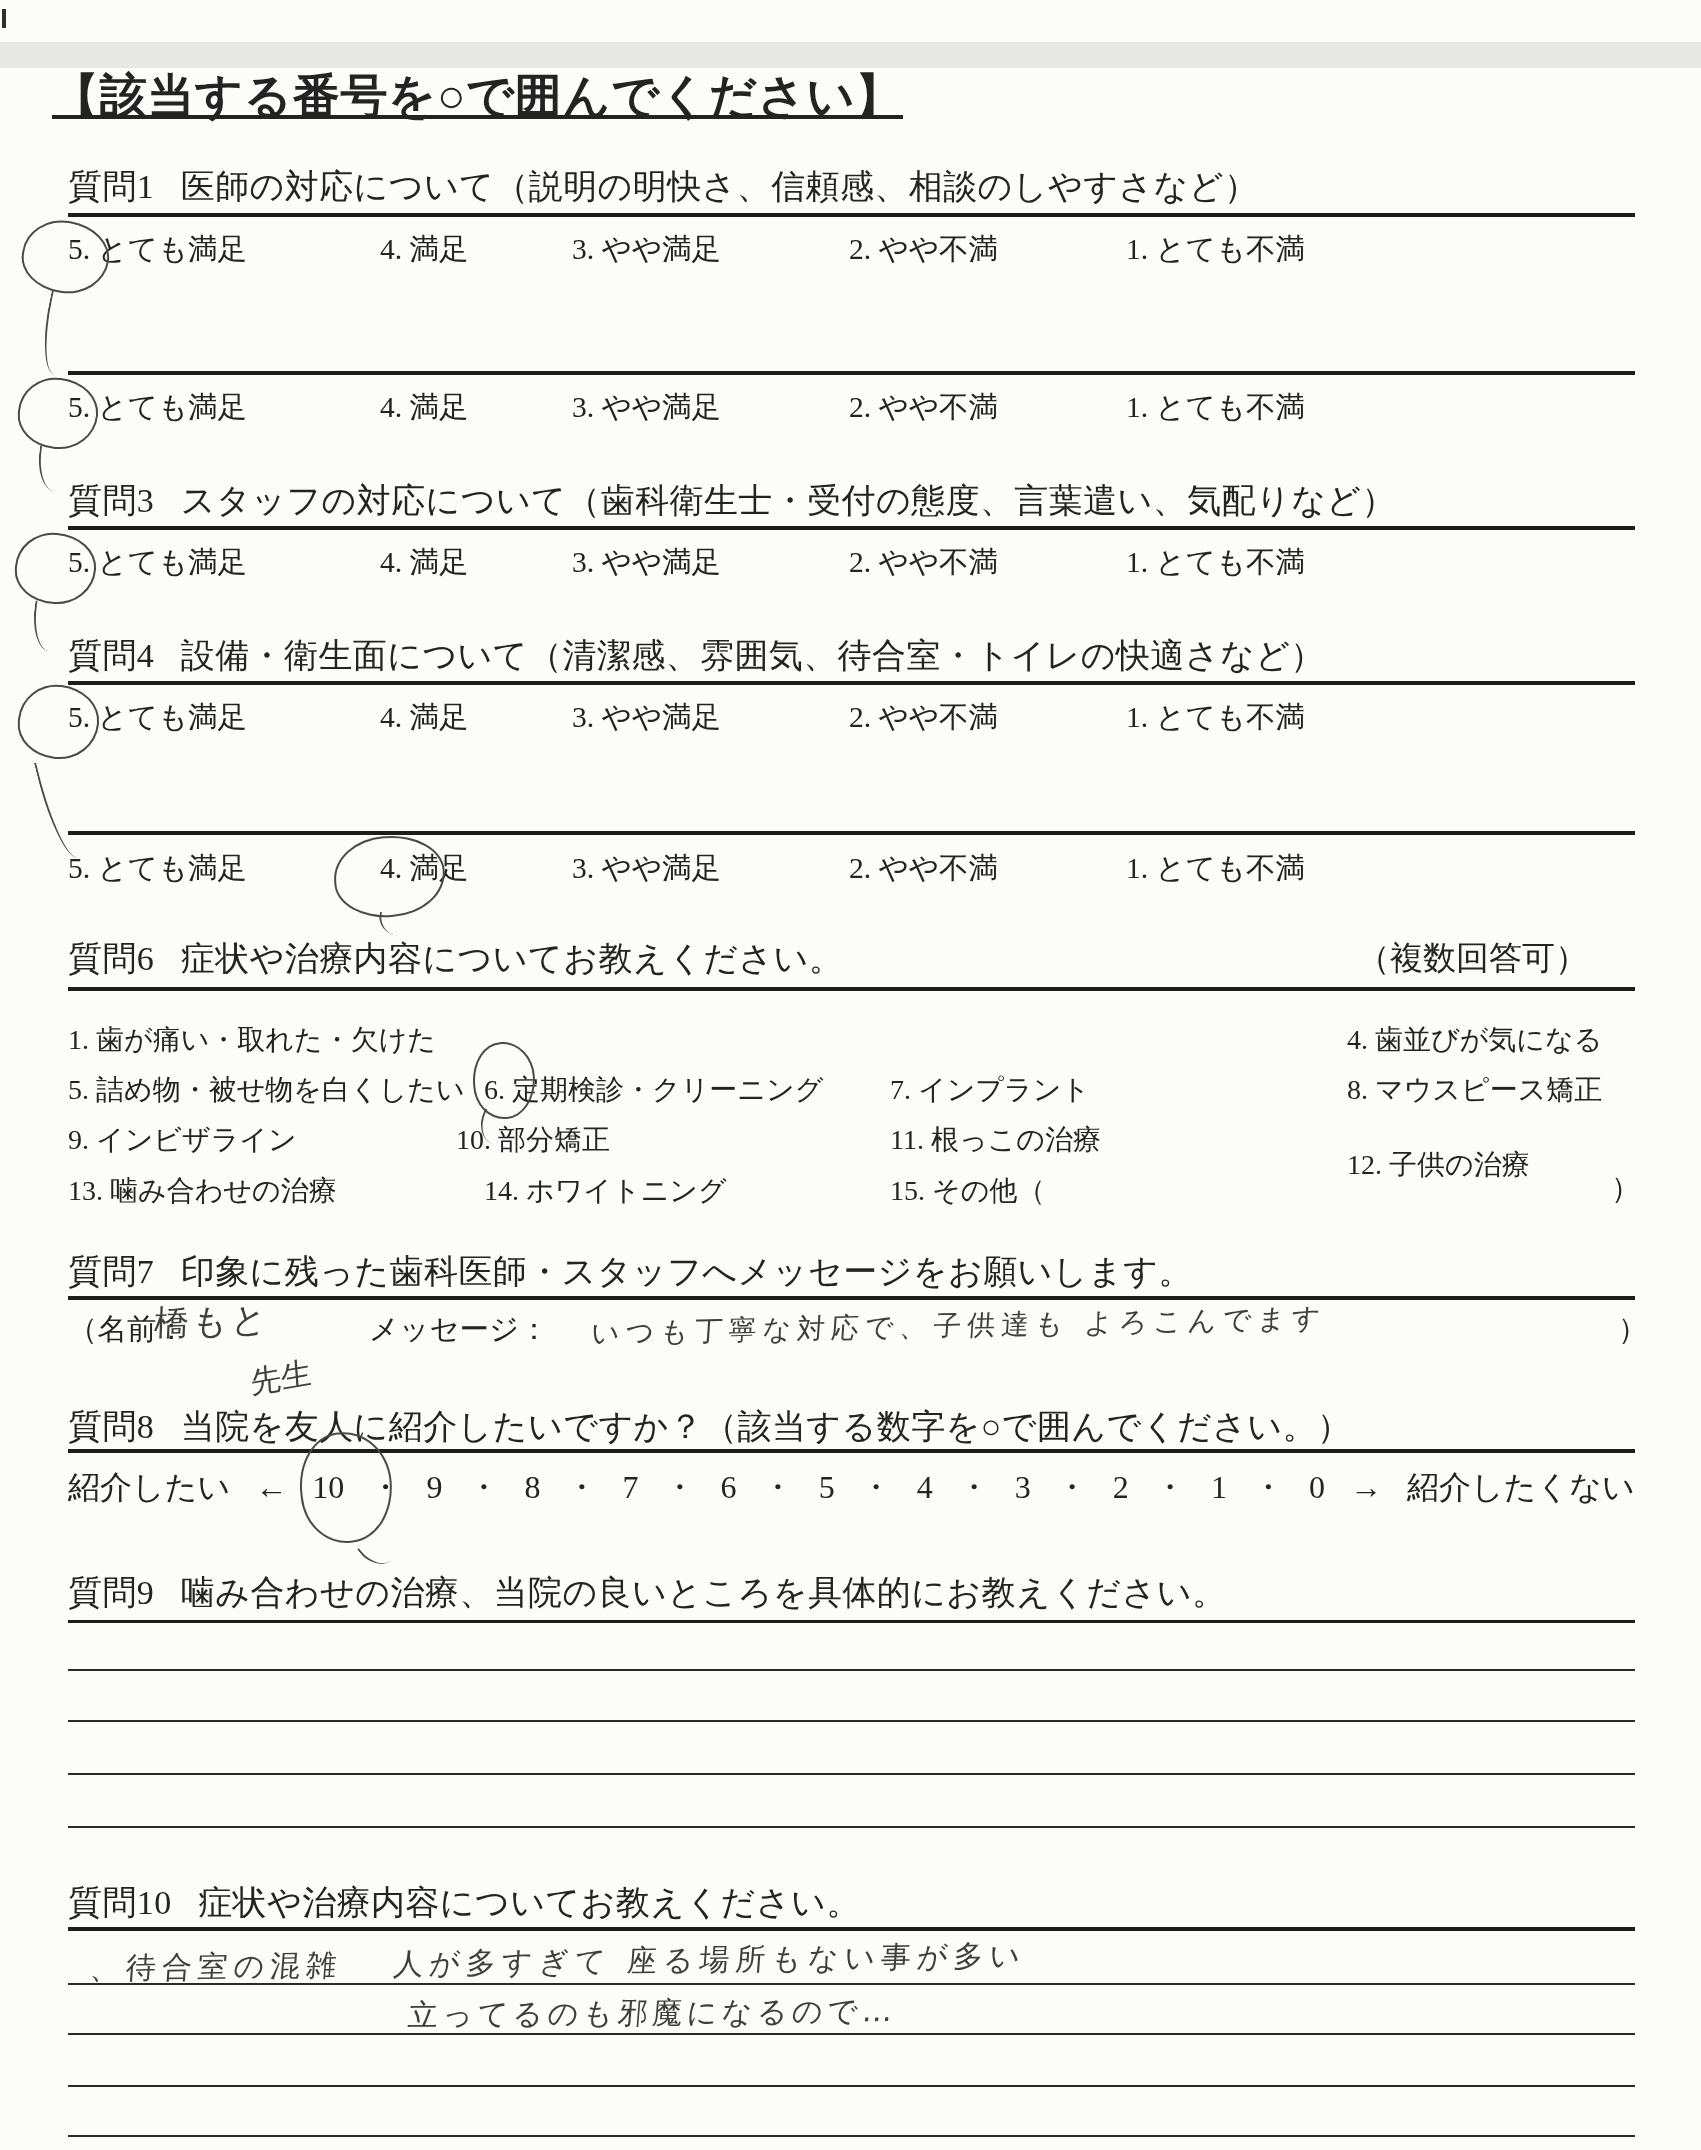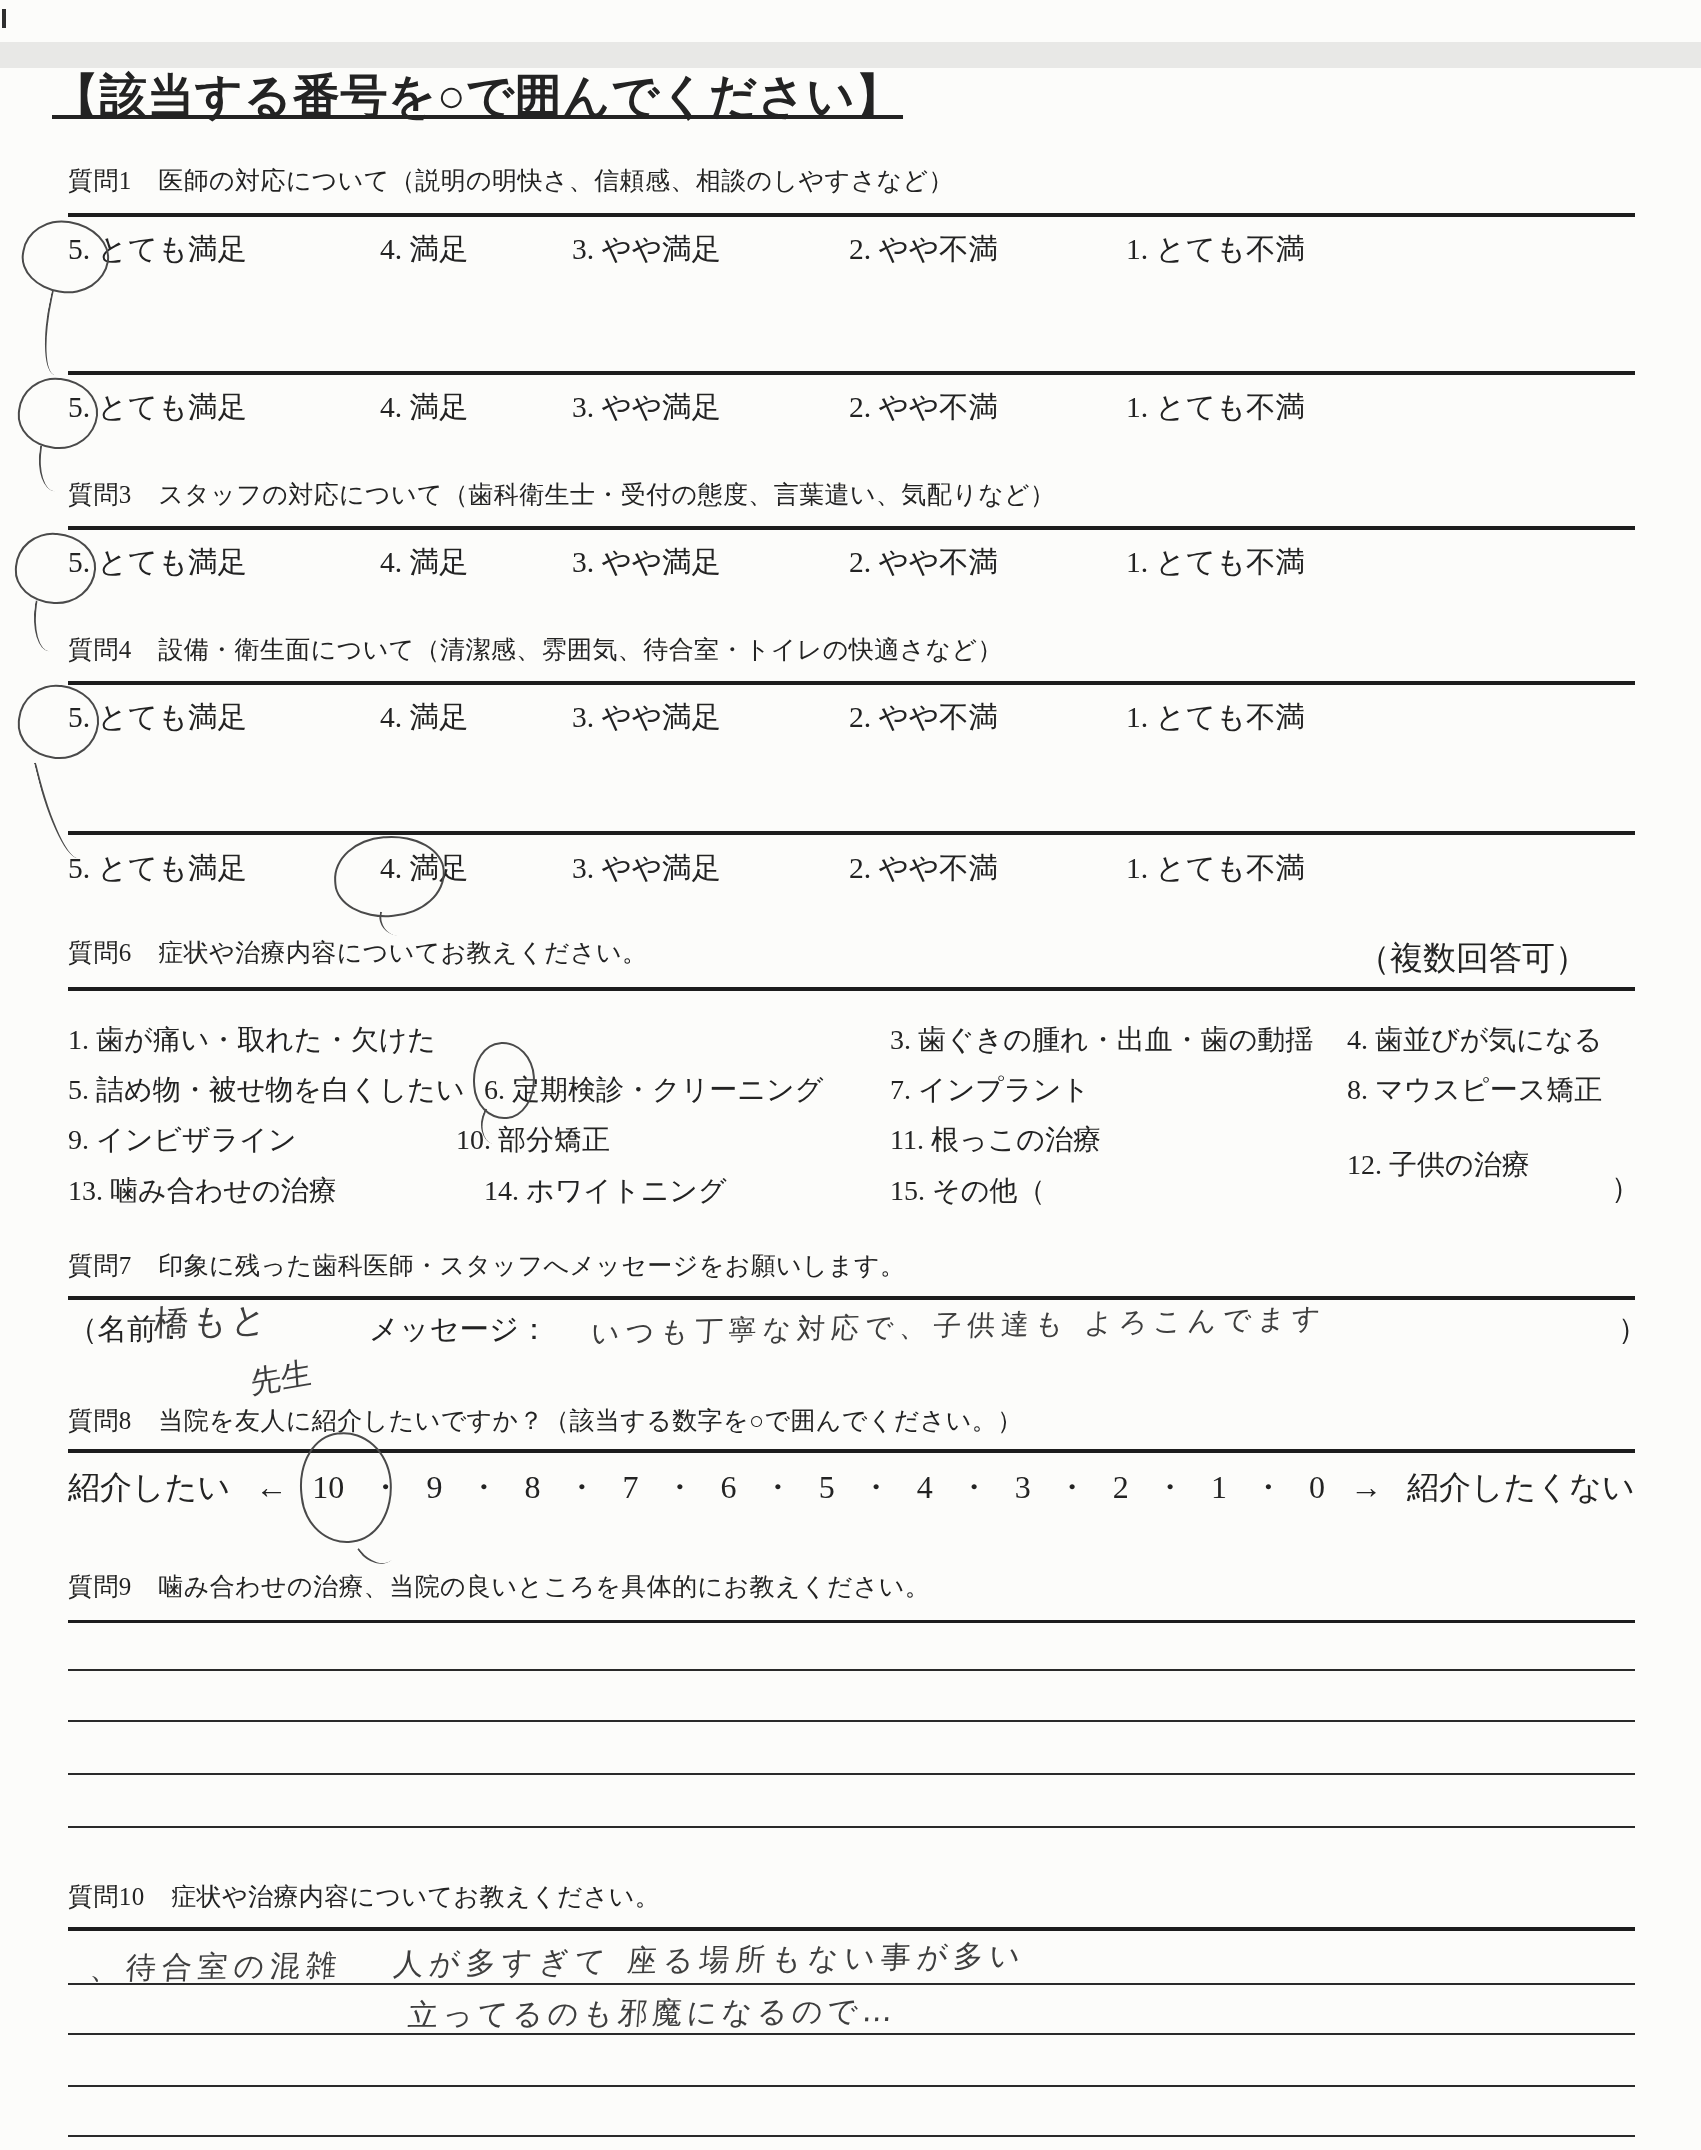--- a/index.html
+++ b/index.html
@@ -6,21 +6,21 @@
   html,body { margin:0; padding:0; background:#8f8f8f; }
   .page {
     position:relative; width:1701px; height:2151px;
     background:#fcfcfa; overflow:hidden;
     font-family:"Liberation Serif","DejaVu Serif",serif;
     color:#232323;
   }
   .scan-band { position:absolute; left:0; top:42px; width:1701px; height:26px; background:#e8e8e6; }
   .scan-mark { position:absolute; left:1.5px; top:8.9px; width:4.4px; height:19px; background:#2e2e2e; }
   .doc-title { position:absolute; left:52px; top:65px; font-size:47px; font-weight:bold; letter-spacing:0.7px; white-space:nowrap;text-decoration:underline; }
-  .qhead { position:absolute; left:68px; font-size:25px; white-space:nowrap; letter-spacing:0.4px; }
+  .qhead { position:absolute; left:68px; font-size:34px; white-space:nowrap; letter-spacing:0.4px; }
   .qhead .qlabel { margin-right:26.6px; }
   .q6-note { position:absolute; left:1357px; top:936px; font-size:33px; white-space:nowrap; }
   .dbl { position:absolute; left:68px; width:1567px; height:3px; border-top:2.2px solid #1d1d1d; border-bottom:2.2px solid #1d1d1d; }
   .single { position:absolute; left:68px; width:1567px; border-top:3.7px solid #1d1d1d; }
   .rule { position:absolute; left:68px; width:1567px; border-top:2.2px solid #2a2a2a; }
   .opt { position:absolute; font-size:29.5px; white-space:nowrap; }
   .q6opt { position:absolute; font-size:28px; white-space:nowrap; }
   .paren15 { position:absolute; left:1611px; top:1169px; font-size:29.5px; }
   .q7row { font-size:29.5px; }
   .nps { position:absolute; left:68px; top:1466px; width:1567px; display:flex; justify-content:space-between; align-items:baseline; font-size:32px; }
@@ -98,21 +98,20 @@
   <div class="circle" style="left:334px;top:836px;width:111px;height:81px;transform:rotate(-4deg)"></div>
   <div class="tail" style="left:378px;top:914px;height:20.7px;transform:rotate(10deg)"></div>
 
   <div class="qhead" style="top:936px">
     <span class="qlabel">質問6</span><span>症状や治療内容についてお教えください。</span>
   </div>
   <div class="q6-note">（複数回答可）</div>
   <div class="dbl" style="top:987px"></div>
 
   <div class="q6opt" style="left:68px;top:1021px">1. 歯が痛い・取れた・欠けた</div>
-  <div class="q6opt" style="left:890px;top:1021px">3. 歯ぐきの腫れ・出血・歯の動揺</div>
   <div class="q6opt" style="left:1347px;top:1021px">4. 歯並びが気になる</div>
 
   <div class="q6opt" style="left:68px;top:1071px">5. 詰め物・被せ物を白くしたい</div>
   <div class="q6opt" style="left:484px;top:1071px">6. 定期検診・クリーニング</div>
   <div class="q6opt" style="left:890px;top:1071px">7. インプラント</div>
   <div class="q6opt" style="left:1347px;top:1071px">8. マウスピース矯正</div>
 
   <div class="q6opt" style="left:68px;top:1121px">9. インビザライン</div>
   <div class="q6opt" style="left:456px;top:1121px">10. 部分矯正</div>
   <div class="q6opt" style="left:890px;top:1121px">11. 根っこの治療</div>

